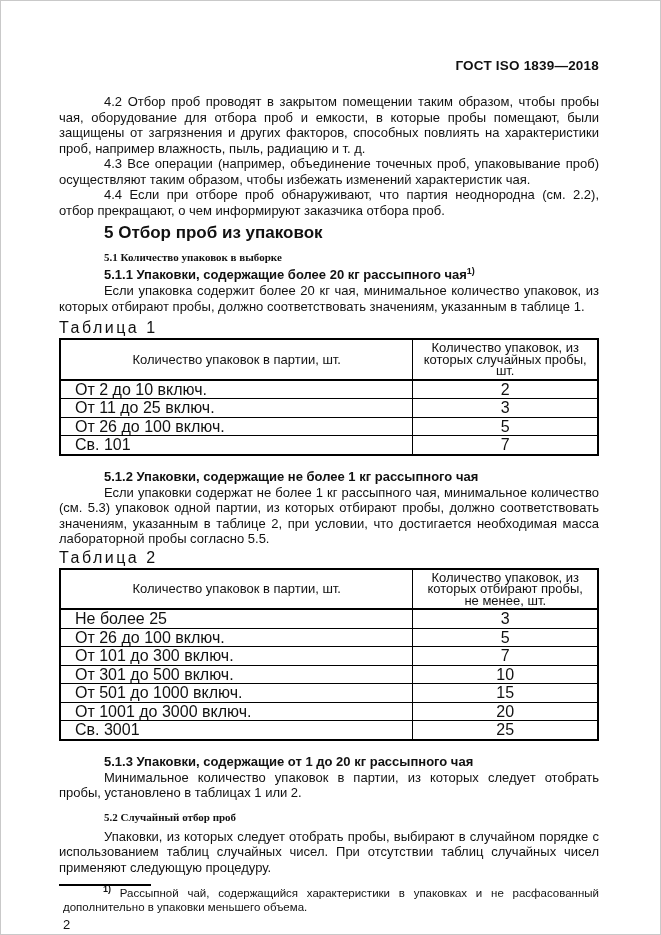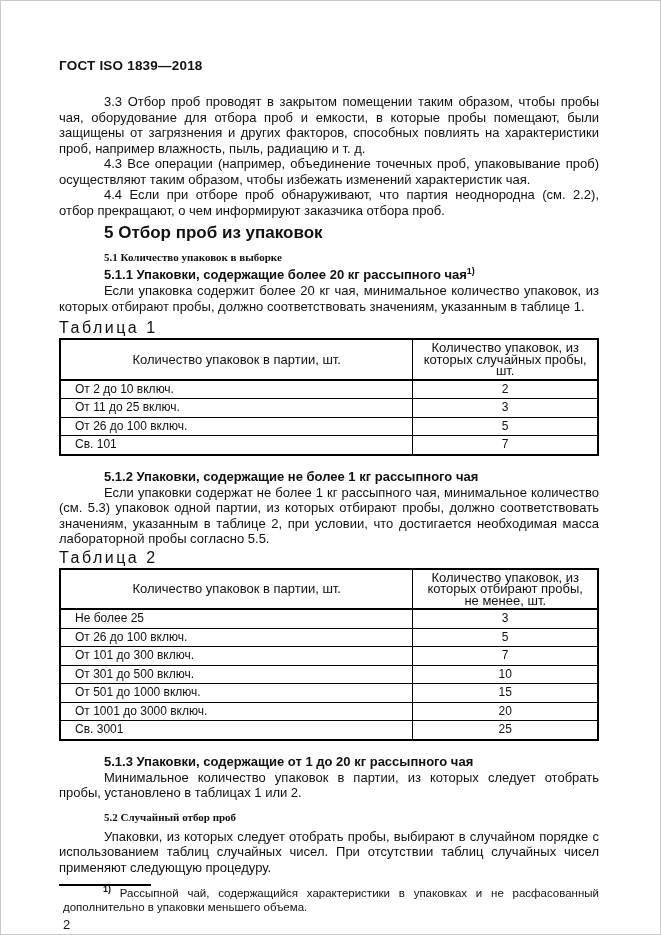--- a/index.html
+++ b/index.html
@@ -15,21 +15,23 @@
     overflow: hidden;
   }
   .content {
     padding: 57px 61px 0 58px;
   }
 
   .running-header {
     font-size: 13.5px;
     font-weight: bold;
     line-height: 15px;
+    margin-left: 20px;
     letter-spacing: 0.2px;
+    text-align: right;
   }
 
   p.body {
     font-size: 13px;
     line-height: 15.5px;
     text-align: justify;
     text-indent: 45px;
   }
   p.first { margin-top: 21px; }
 
@@ -83,21 +85,21 @@
     border-bottom: 2px solid #000;
     font-weight: normal;
     font-size: 13px;
     line-height: 11.5px;
     text-align: center;
     vertical-align: middle;
     padding: 2px 6px;
     height: 26px;
   }
   table.gost td {
-    font-size: 12px;
+    font-size: 16px;
     line-height: 13px;
     padding: 2px 6px 2.5px 6px;
     height: 18px;
     vertical-align: middle;
   }
   table.gost td.range { text-align: left; padding-left: 14px; }
   table.gost td.count { text-align: center; }
   table.gost col.c1 { width: 65.6%; }
   table.gost col.c2 { width: 34.4%; }
 
@@ -123,21 +125,21 @@
   }
 </style>
 </head>
 <body>
 
 <div class="page">
   <div class="content">
 
     <div class="running-header">ГОСТ ISO 1839—2018</div>
 
-    <p class="body first">3.3 Отбор проб проводят в закрытом помещении таким образом, чтобы пробы чая, оборудование для отбора проб и емкости, в которые пробы помещают, были защищены от загрязнения и других факторов, способных повлиять на характеристики проб, например влажность, пыль, радиацию и т. д.</p>
+    <p class="body first">4.2 Отбор проб проводят в закрытом помещении таким образом, чтобы пробы чая, оборудование для отбора проб и емкости, в которые пробы помещают, были защищены от загрязнения и других факторов, способных повлиять на характеристики проб, например влажность, пыль, радиацию и т. д.</p>
     <p class="body">4.3 Все операции (например, объединение точечных проб, упаковывание проб) осуществляют таким образом, чтобы избежать изменений характеристик чая.</p>
     <p class="body">4.4 Если при отборе проб обнаруживают, что партия неоднородна (см. 2.2), отбор прекращают, о чем информируют заказчика отбора проб.</p>
 
     <h1 class="sec">5 Отбор проб из упаковок</h1>
     <h2 class="sub">5.1 Количество упаковок в выборке</h2>
 
     <h3 class="subsub"><span>5.1.1 Упаковки, содержащие более 20 кг рассыпного чая</span><sup>1)</sup></h3>
     <p class="body">Если упаковка содержит более 20 кг чая, минимальное количество упаковок, из которых отбирают пробы, должно соответствовать значениям, указанным в таблице 1.</p>
 
     <div class="table-caption">Таблица 1</div>

